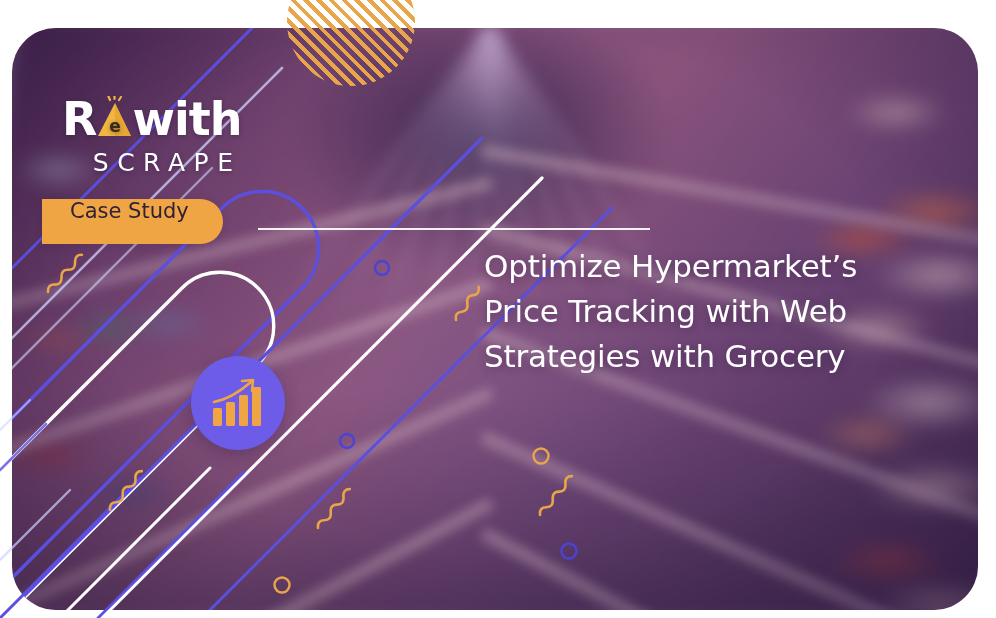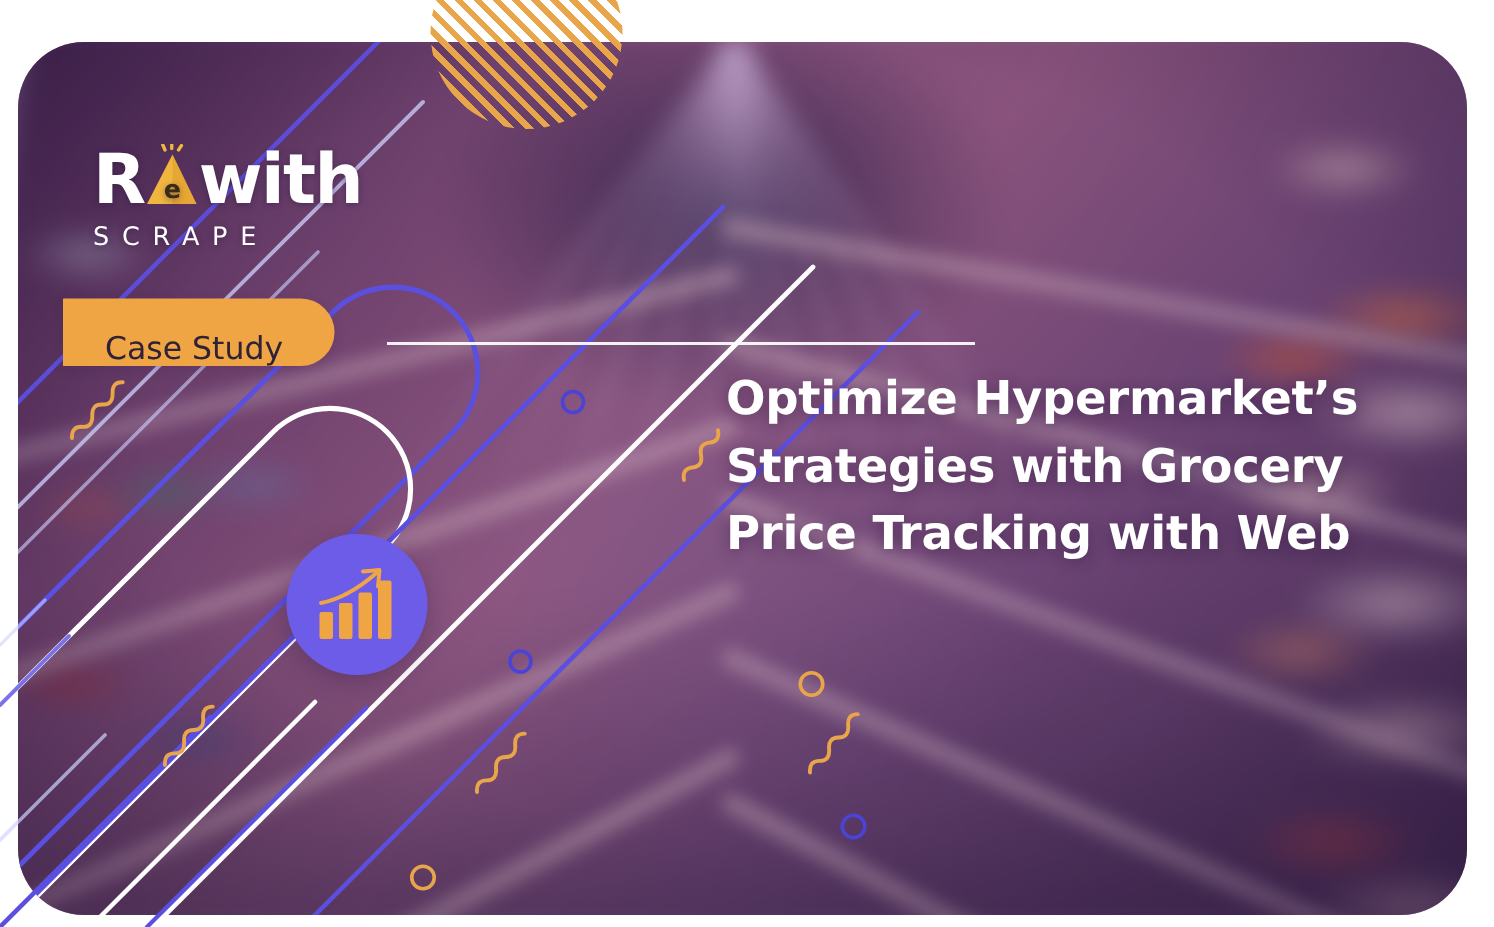--- a/index.html
+++ b/index.html
@@ -121,33 +121,34 @@
   #logo-e-mark{
     position:relative;
     display:inline-block;
     width:38px; height:46px;
     margin:0 -1px;
   }
   #logo-sub{
     margin-top:6px;
     font-family:"DejaVu Sans", sans-serif;
     font-weight:400;
-    font-size:17px;
+    font-size:25px;
     letter-spacing:8.5px;
     color:#ffffff;
     text-shadow:0 1px 4px rgba(40,20,60,.45);
+    text-align:right;
   }
 
   
   #case-badge{
     position:absolute;
     left:42px; top:199px;
     height:45px;
     padding:0 34px 0 28px;
-    display:flex; align-items:flex-end;
+    display:flex; align-items:flex-start;
     background:#f0a545;
     border-radius:14px 999px 999px 14px;
     color:#2f2136;
     font-family:"DejaVu Sans", sans-serif;
     font-size:21px;
     z-index:8;
     box-shadow:0 2px 8px rgba(60,30,70,.18);
   }
   #badge-rule{
     position:absolute;
@@ -159,21 +160,21 @@
   }
 
   
   #headline{
     position:absolute;
     left:484px; top:244px;
     width:400px;
     z-index:8;
     color:#ffffff;
     font-family:"DejaVu Sans", sans-serif;
-    font-weight:700;
+    font-weight:400;
     font-size:31px;
     line-height:45px;
     letter-spacing:-.2px;
     text-shadow:0 2px 10px rgba(45,20,60,.45);
   }
   #headline .ln{ display:block; white-space:nowrap; }
 
   
   #chart-badge{
     position:absolute;
@@ -276,22 +277,22 @@
     <div id="logo-sub">SCRAPE</div>
   </div>
 
   <div id="case-badge">
     <span>Case Study</span>
   </div>
   <div id="badge-rule"></div>
 
   <h1 id="headline">
     <span class="ln">Optimize Hypermarket’s</span>
+    <span class="ln">Price Tracking with Web</span>
     <span class="ln">Strategies with Grocery</span>
-    <span class="ln">Price Tracking with Web</span>
   </h1>
 
   <div id="chart-badge">
     <svg width="54" height="50" viewBox="0 0 54 50">
       <rect x="2" y="30" width="9" height="18" rx="1.5" fill="#f0a545"></rect>
       <rect x="15" y="24" width="9" height="24" rx="1.5" fill="#f0a545"></rect>
       <rect x="28" y="17" width="9" height="31" rx="1.5" fill="#f0a545"></rect>
       <rect x="41" y="9" width="9" height="39" rx="1.5" fill="#f0a545"></rect>
       <path d="M3 24 C 14 22, 26 16, 40 4" stroke="#f0a545" stroke-width="2.6" fill="none" stroke-linecap="round"></path>
       <path d="M31 3 L42 2 L41 13" stroke="#f0a545" stroke-width="2.6" fill="none" stroke-linecap="round" stroke-linejoin="round"></path>

